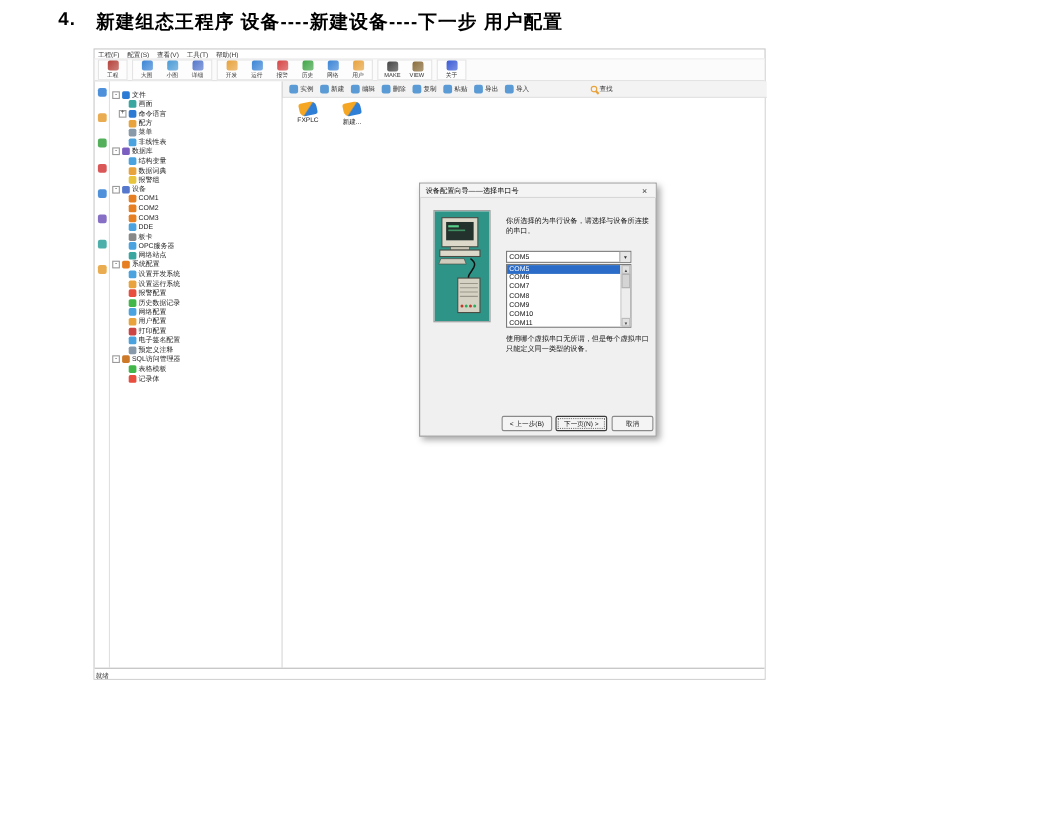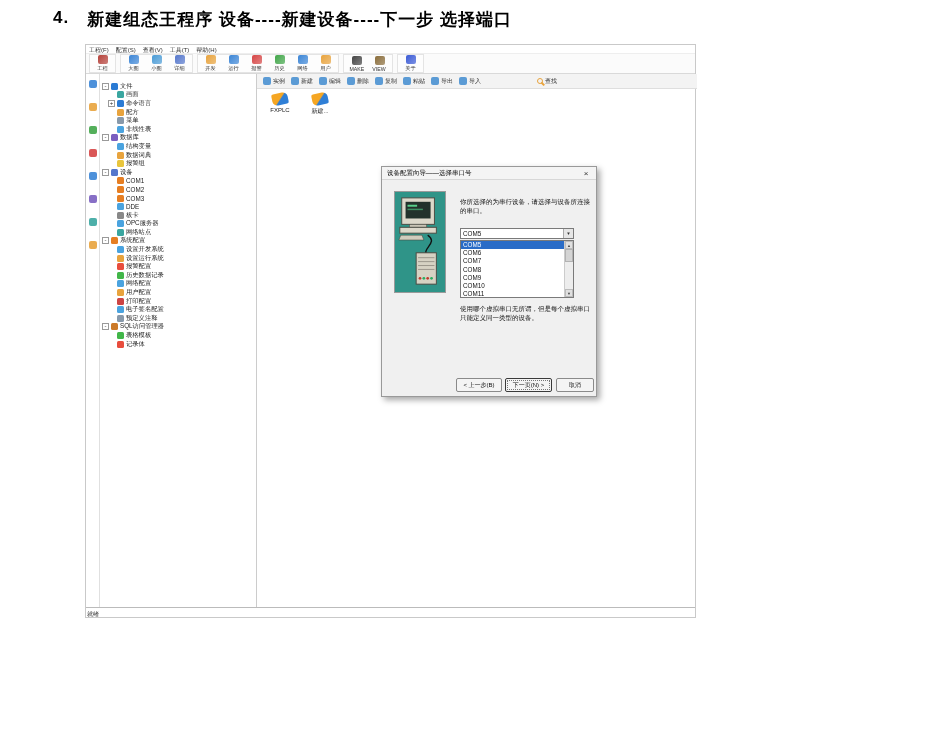--- a/index.html
+++ b/index.html
@@ -86,21 +86,21 @@
              border-radius:2px; font-size:6px; color:#111; display:flex; align-items:center; justify-content:center; cursor:default; }
   .btn-back { left:74px; width:46px; }
   .btn-next { left:123px; width:47px; border:1px solid #3a3a3a; outline:1px dotted #777; outline-offset:-3px; }
   .btn-cancel { left:174px; width:38px; }
 </style>
 </head>
 <body style="--sel: #2a6cc7; --imgbg: #2f9488;">
 
 <div class="heading">
   <span>4.</span>
-  <span>新建组态王程序 设备----新建设备----下一步 选择端口</span>
+  <span>新建组态王程序 设备----新建设备----下一步 用户配置</span>
 </div>
 
 <div class="app">
   <div class="menubar">
       <span class="menu-item">工程(F)</span>
       <span class="menu-item">配置(S)</span>
       <span class="menu-item">查看(V)</span>
       <span class="menu-item">工具(T)</span>
       <span class="menu-item">帮助(H)</span>
     </div>

